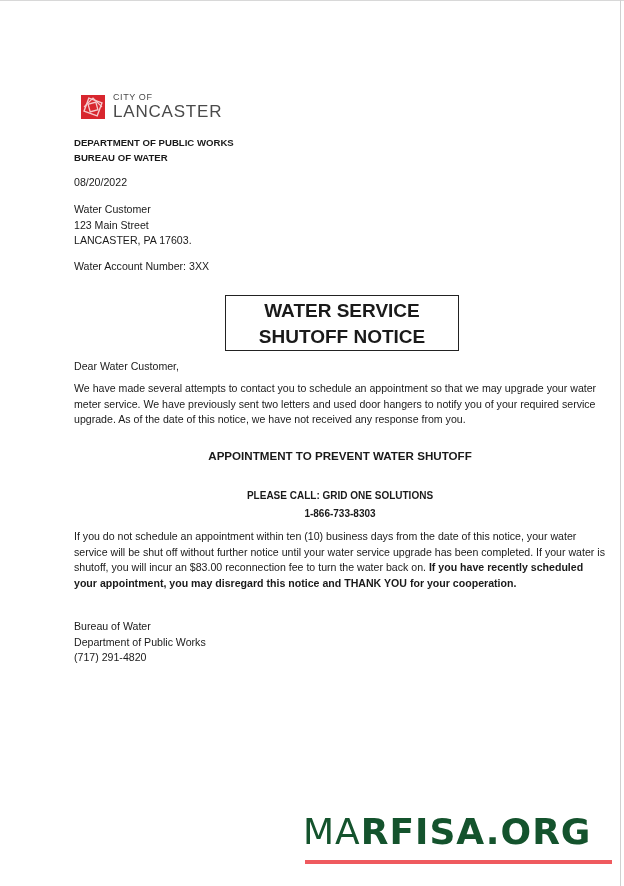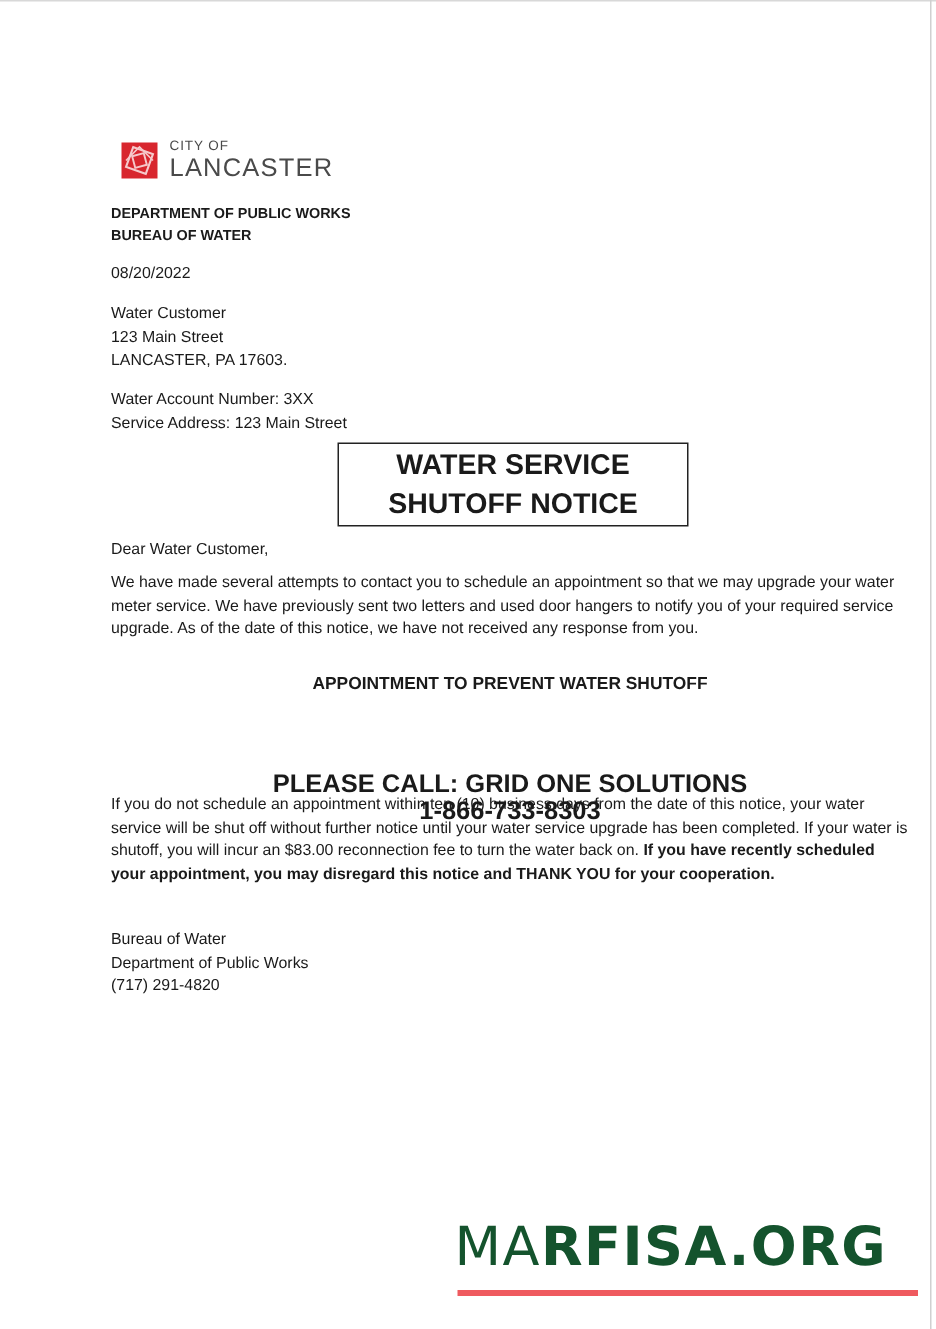--- a/index.html
+++ b/index.html
@@ -26,21 +26,21 @@
 
   .title-box {
     position: absolute; left: 225px; top: 295px; width: 234px; height: 56px;
     border: 1.2px solid #222; box-sizing: border-box; text-align: center;
     font-weight: bold; font-size: 19px; line-height: 26px; padding-top: 2px;
   }
   .greeting { top: 359px; }
   .para1 { top: 381px; width: 530px; white-space: normal; }
   .center-block { position: absolute; left: 74px; width: 532px; text-align: center; font-weight: bold; white-space: nowrap; }
   .cb1 { top: 447px; font-size: 11.6px; line-height: 18px; }
-  .cb2 { top: 514px; font-size: 17px; line-height: 18px; }
+  .cb2 { top: 487px; font-size: 10px; line-height: 18px; }
   .para2 { top: 529px; width: 534px; white-space: normal; }
   .sig { top: 619px; }
 
   .brand { position: absolute; left: 303px; top: 814px; }
   .brand-text { font-family: "DejaVu Sans", sans-serif; font-size: 36px; color: #14532d; letter-spacing: 1px; line-height: 1; }
   .brand-text .thin { font-weight: normal; }
   .brand-text .bold { font-weight: bold; }
   .brand-underline { position: absolute; left: 2px; top: 46px; width: 307px; height: 4px; background: #ef5a5f; }
 </style>
 </head>
@@ -71,21 +71,20 @@
 <div class="t date">08/20/2022</div>
 
 <div class="t addr">
   <div>Water Customer</div>
   <div>123 Main Street</div>
   <div>LANCASTER, PA 17603.</div>
 </div>
 
 <div class="t acct">
   <div>Water Account Number: 3XX</div>
-  <div>Service Address: 123 Main Street</div>
 </div>
 
 <div class="title-box">
   <div>WATER SERVICE</div>
   <div>SHUTOFF NOTICE</div>
 </div>
 
 <div class="t greeting">Dear Water Customer,</div>
 
 <div class="t para1">We have made several attempts to contact you to schedule an appointment so that we may upgrade your water meter service. We have previously sent two letters and used door hangers to notify you of your required service upgrade. As of the date of this notice, we have not received any response from you.</div>

